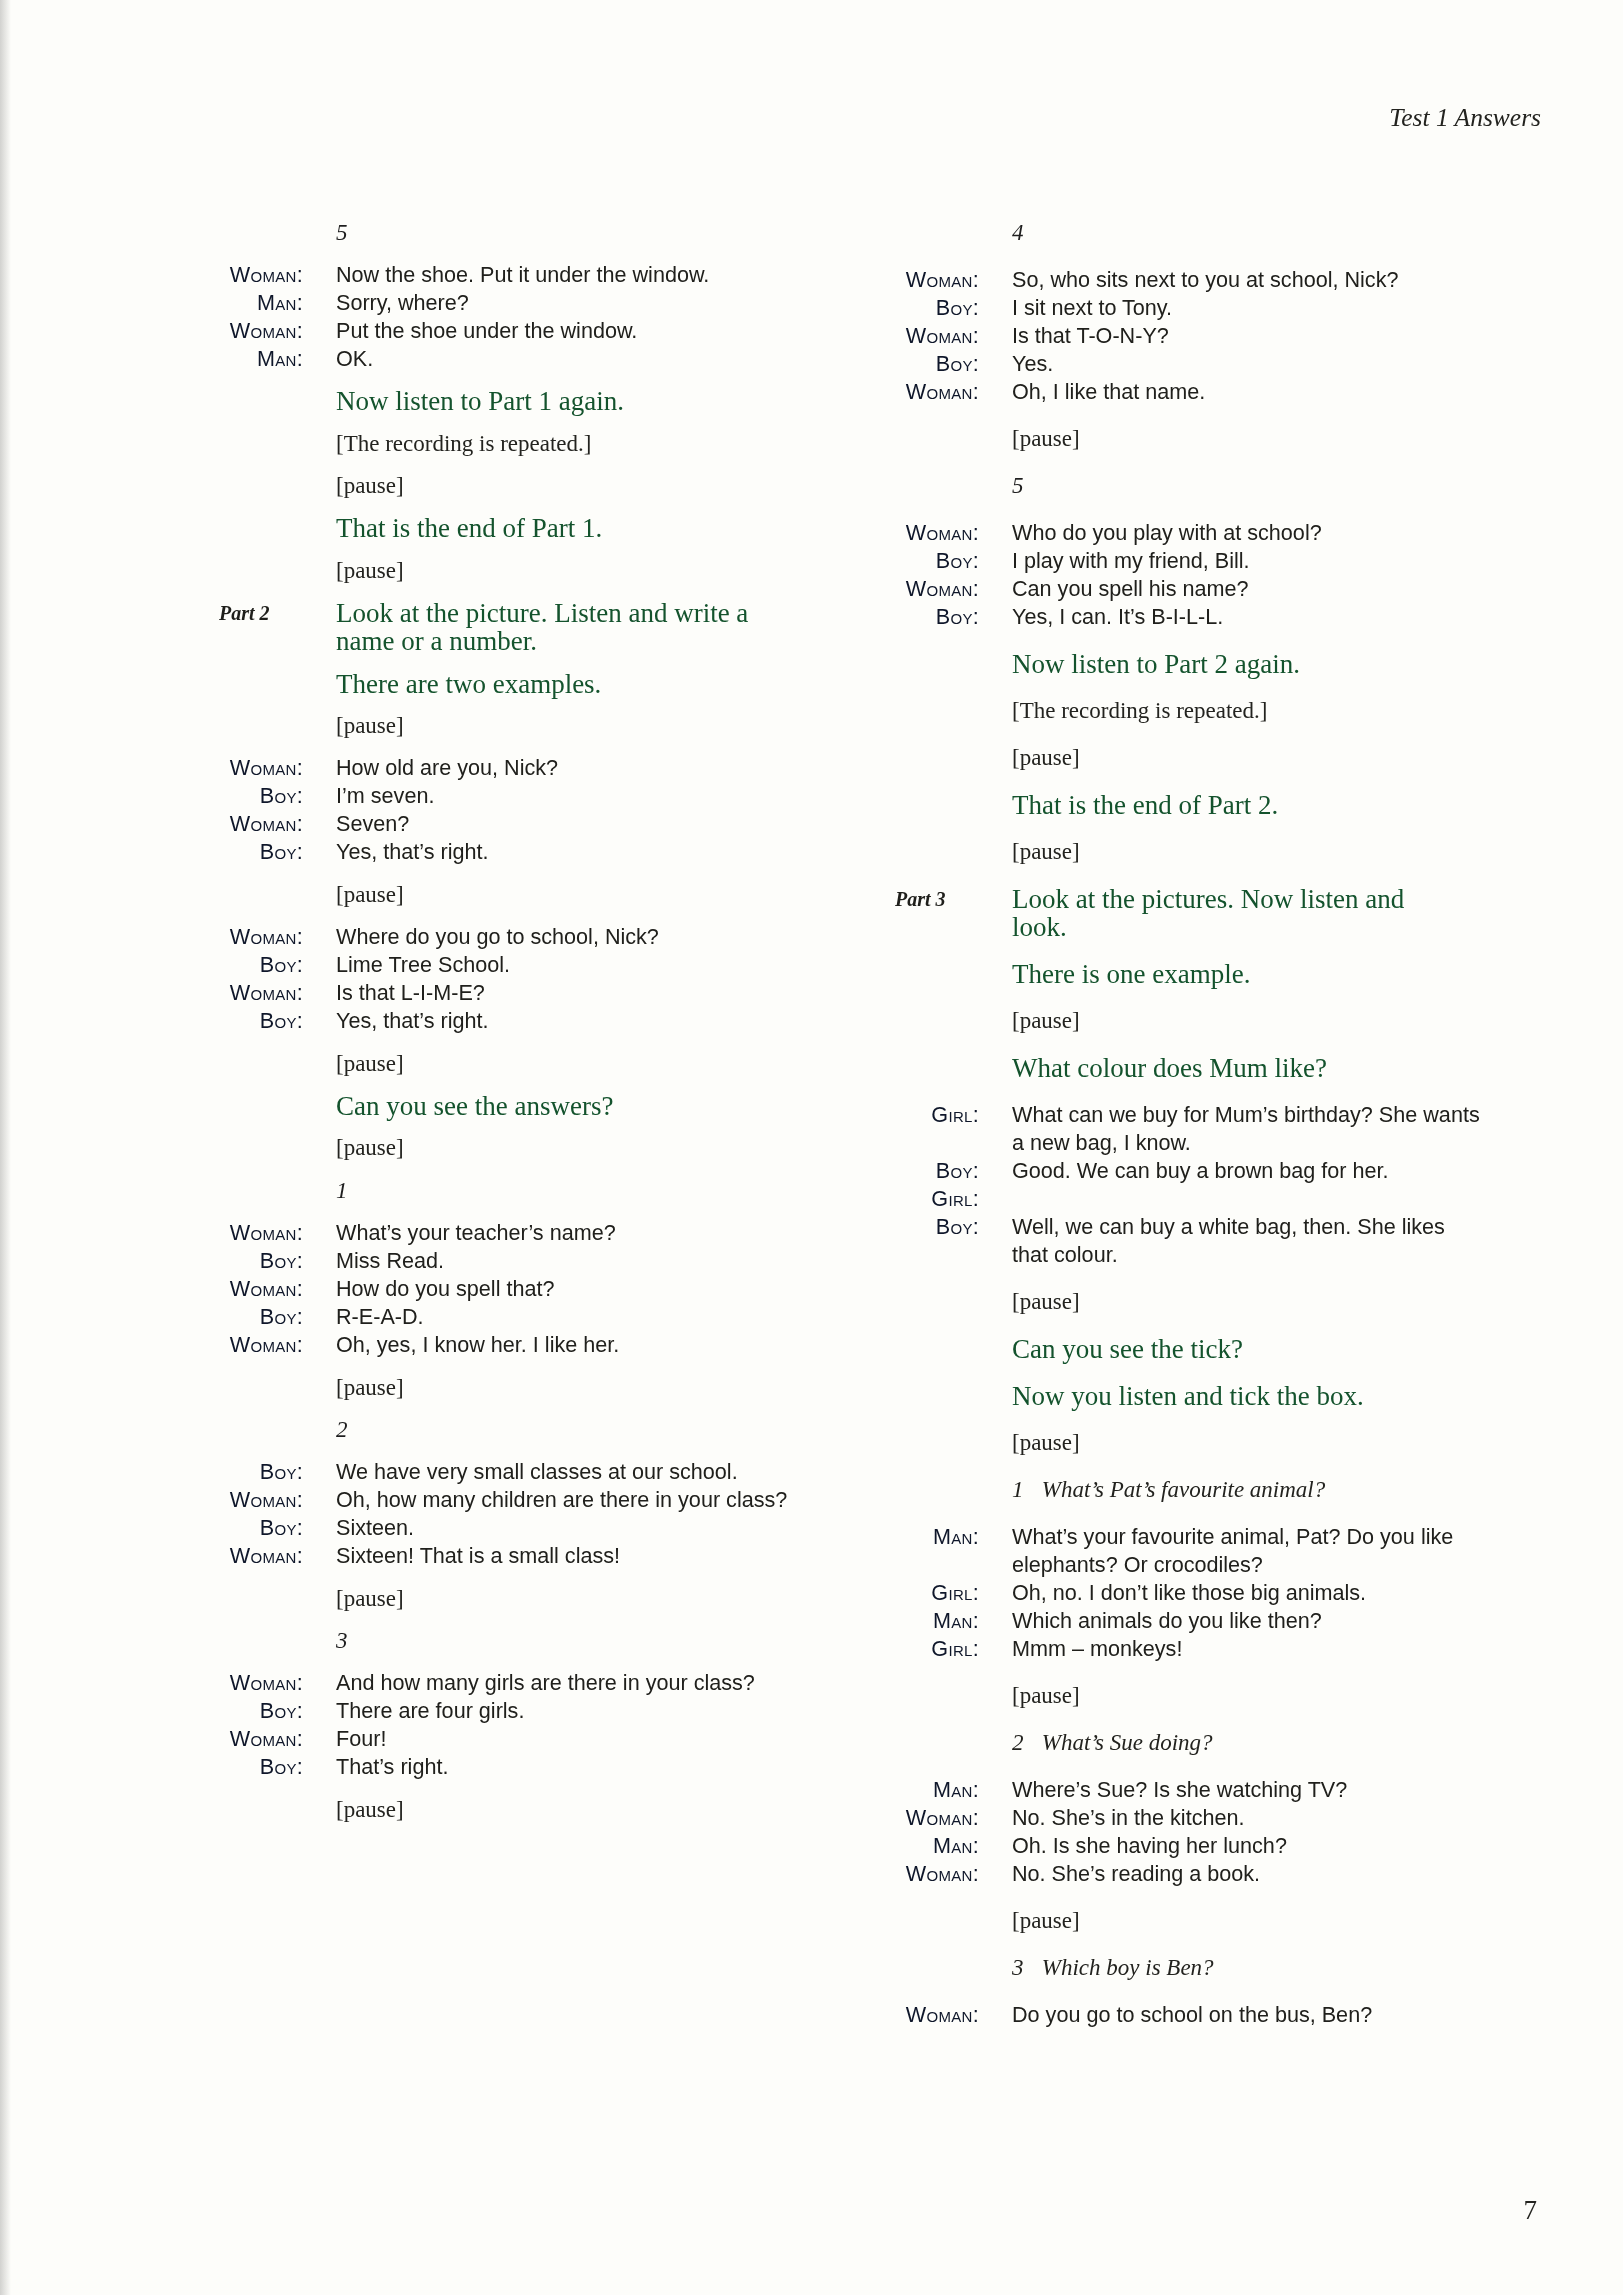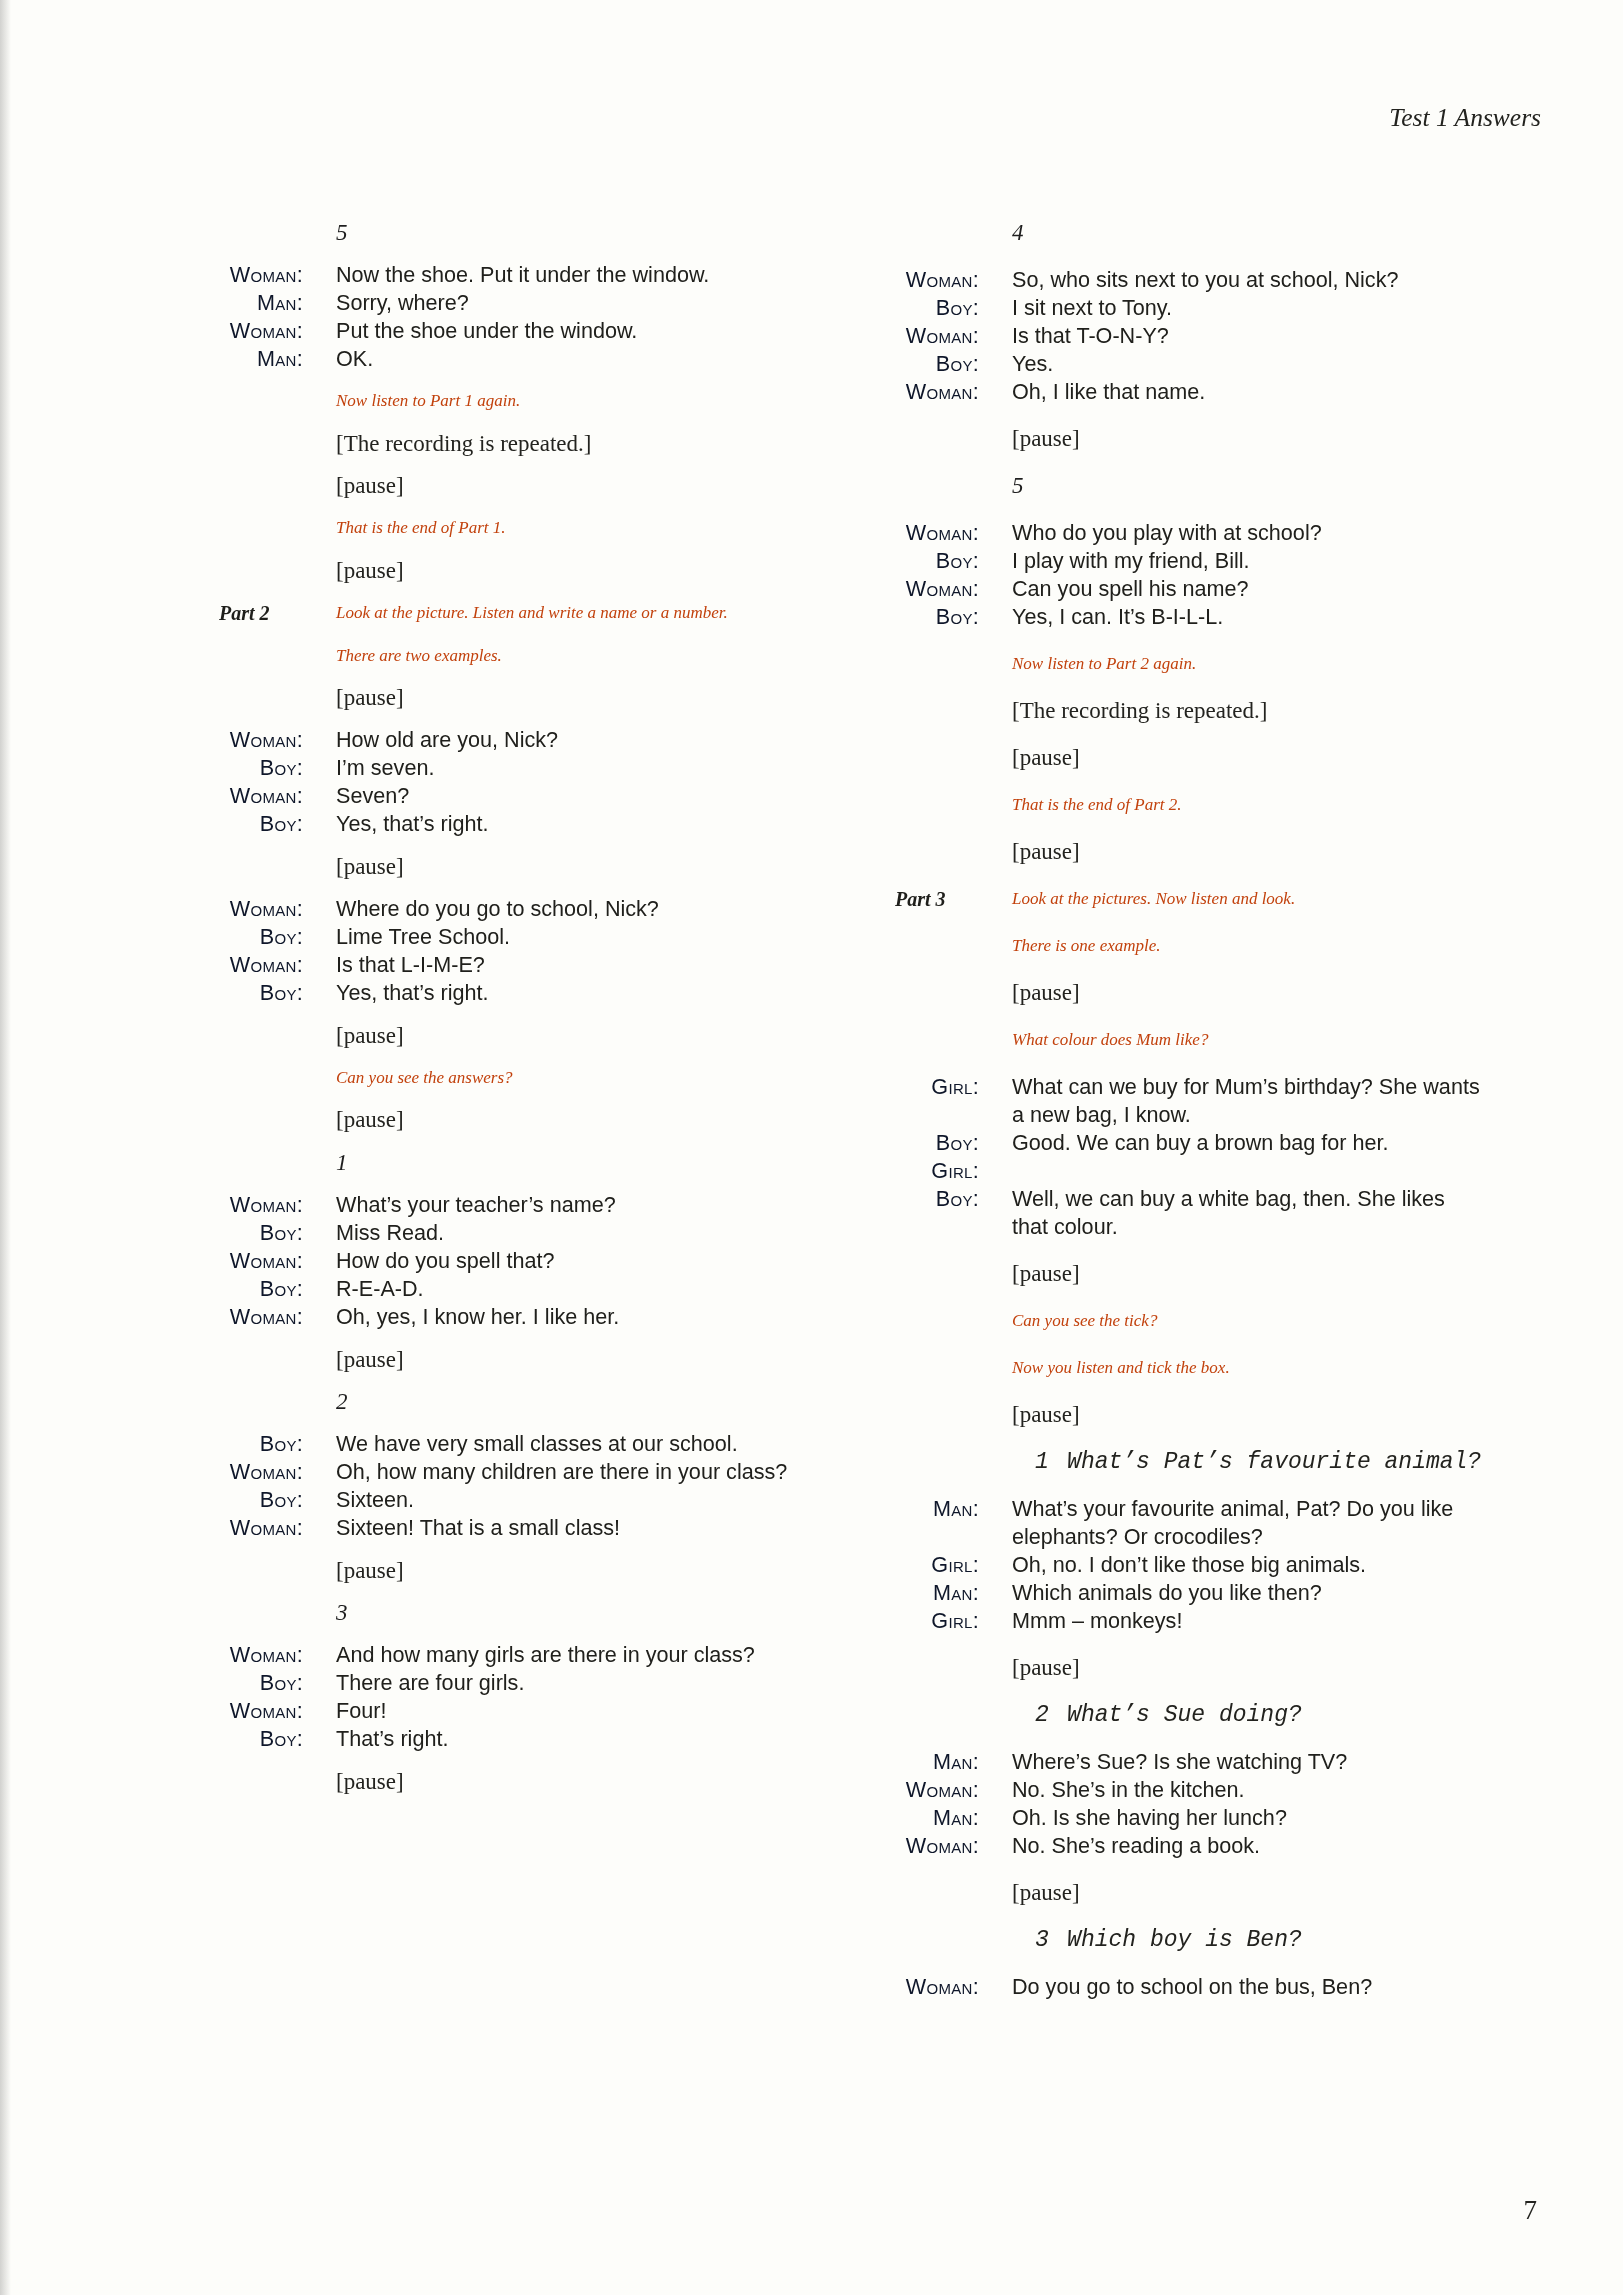--- a/index.html
+++ b/index.html
@@ -38,28 +38,28 @@
     font-size:21.6px; line-height:28px; letter-spacing:0.3px; color:#0f172a;
   }
   .utterance { font-size:21.6px; line-height:28px; color:#20201c; }
   .label-cell { font-size:21.6px; line-height:28px; }
   .text-cell  { font-size:21.6px; line-height:28px; }
 
   .bracket .text-cell {
     font-family:"Liberation Serif", serif; font-size:23px; color:#23231f;
   }
   .direction .text-cell, .part .text-cell {
-    font-family:"Liberation Serif", serif; font-style:italic;
-    font-size:17px; color:#c2410c; max-width:422px;
+    font-family:"Liberation Serif", serif; 
+    font-size:27px; color:#14532d; max-width:422px;
   }
   .number .text-cell {
     font-family:"Liberation Serif", serif; font-style:italic; font-size:23px;
   }
   .question .text-cell {
-    font-family:Liberation Mono, monospace; font-style:italic; font-size:23px; color:#23231f;margin-left:23px;
+    font-family:Liberation Serif, serif; font-style:italic; font-size:23px; color:#23231f;
   }
   .part { margin-top:11.8px; }
   .part .part-label {
     font-family:"Liberation Serif", serif; font-style:italic; font-weight:700;
     font-size:20px; line-height:28px; color:#1f1f1b;
   }
   .number   { margin-top:10.5px; }
   .question { margin-top:6.5px; }
   .q-num { display:inline-block; margin-right:18.3px; }
 

